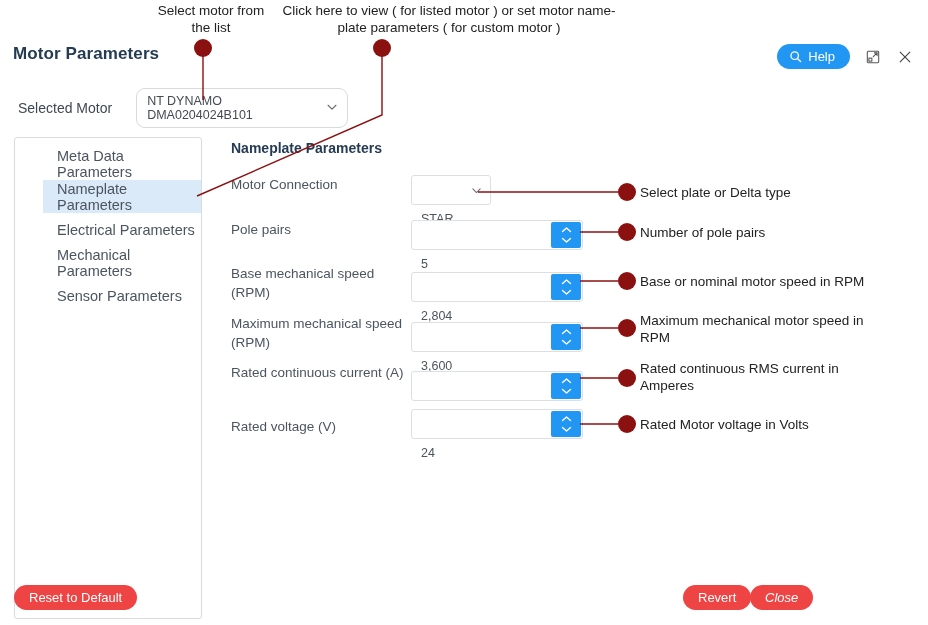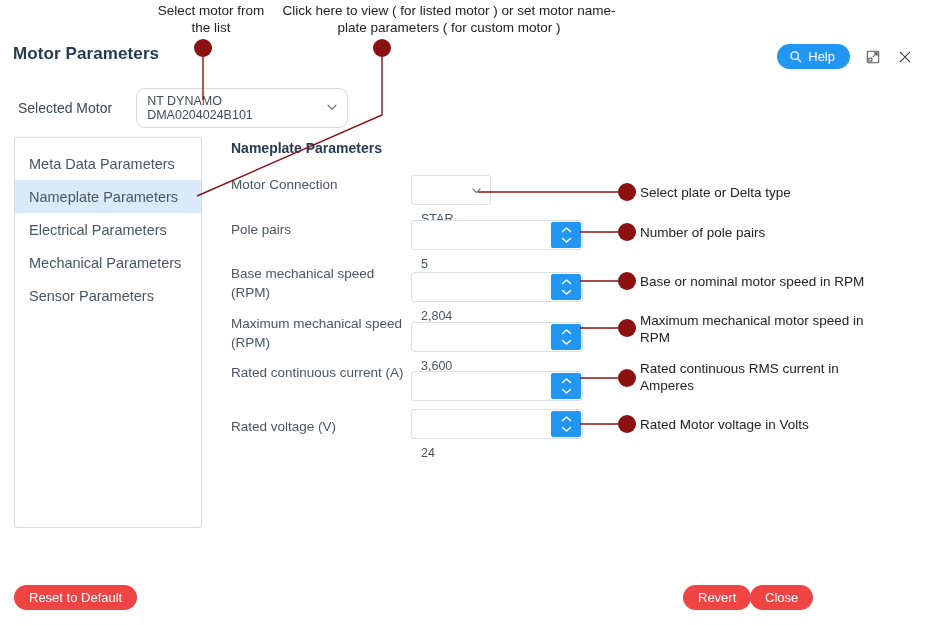--- a/index.html
+++ b/index.html
@@ -109,26 +109,27 @@
   .chev {
     color: #6b6b6b;
     flex: none;
   }
 
   
   .sidebar {
     position: absolute;
     left: 14px; top: 137px;
     width: 188px;
-    height: 391px;
+    height: 482px;
     box-sizing: border-box;
     border: 1px solid #d9dcdf;
     border-radius: 3px;
     background: #ffffff;
     padding-top: 9px;
+    padding-left: 28px;
   }
   .side-item {
     height: 33px;
     display: flex;
     align-items: center;
     padding-left: 14px;
     font-size: 14.5px;
     color: #4b5560;
     cursor: pointer;
   }
@@ -212,21 +213,21 @@
     border: none;
     border-radius: 14px;
     font-family: "Liberation Sans", sans-serif;
     font-size: 13px;
     height: 25px;
     padding: 0 15px;
     cursor: pointer;
   }
   #btn-reset { left: 14px; top: 585px; }
   #btn-revert { left: 683px; top: 585px; }
-  #btn-close { left: 750px; top: 585px; }
+  #btn-close { left: 750px; top: 585px; font-style: italic; }
 </style>
 </head>
 <body>
 
 <svg id="annot-svg">
 
   <line x1="203" y1="50" x2="203" y2="100" stroke="#8b1010" stroke-width="1.4"></line>
   <circle cx="203" cy="48" r="9" fill="#8b1010"></circle>
 
   <polyline points="382,50 382,115 197,196" fill="none" stroke="#8b1010" stroke-width="1.4"></polyline>

